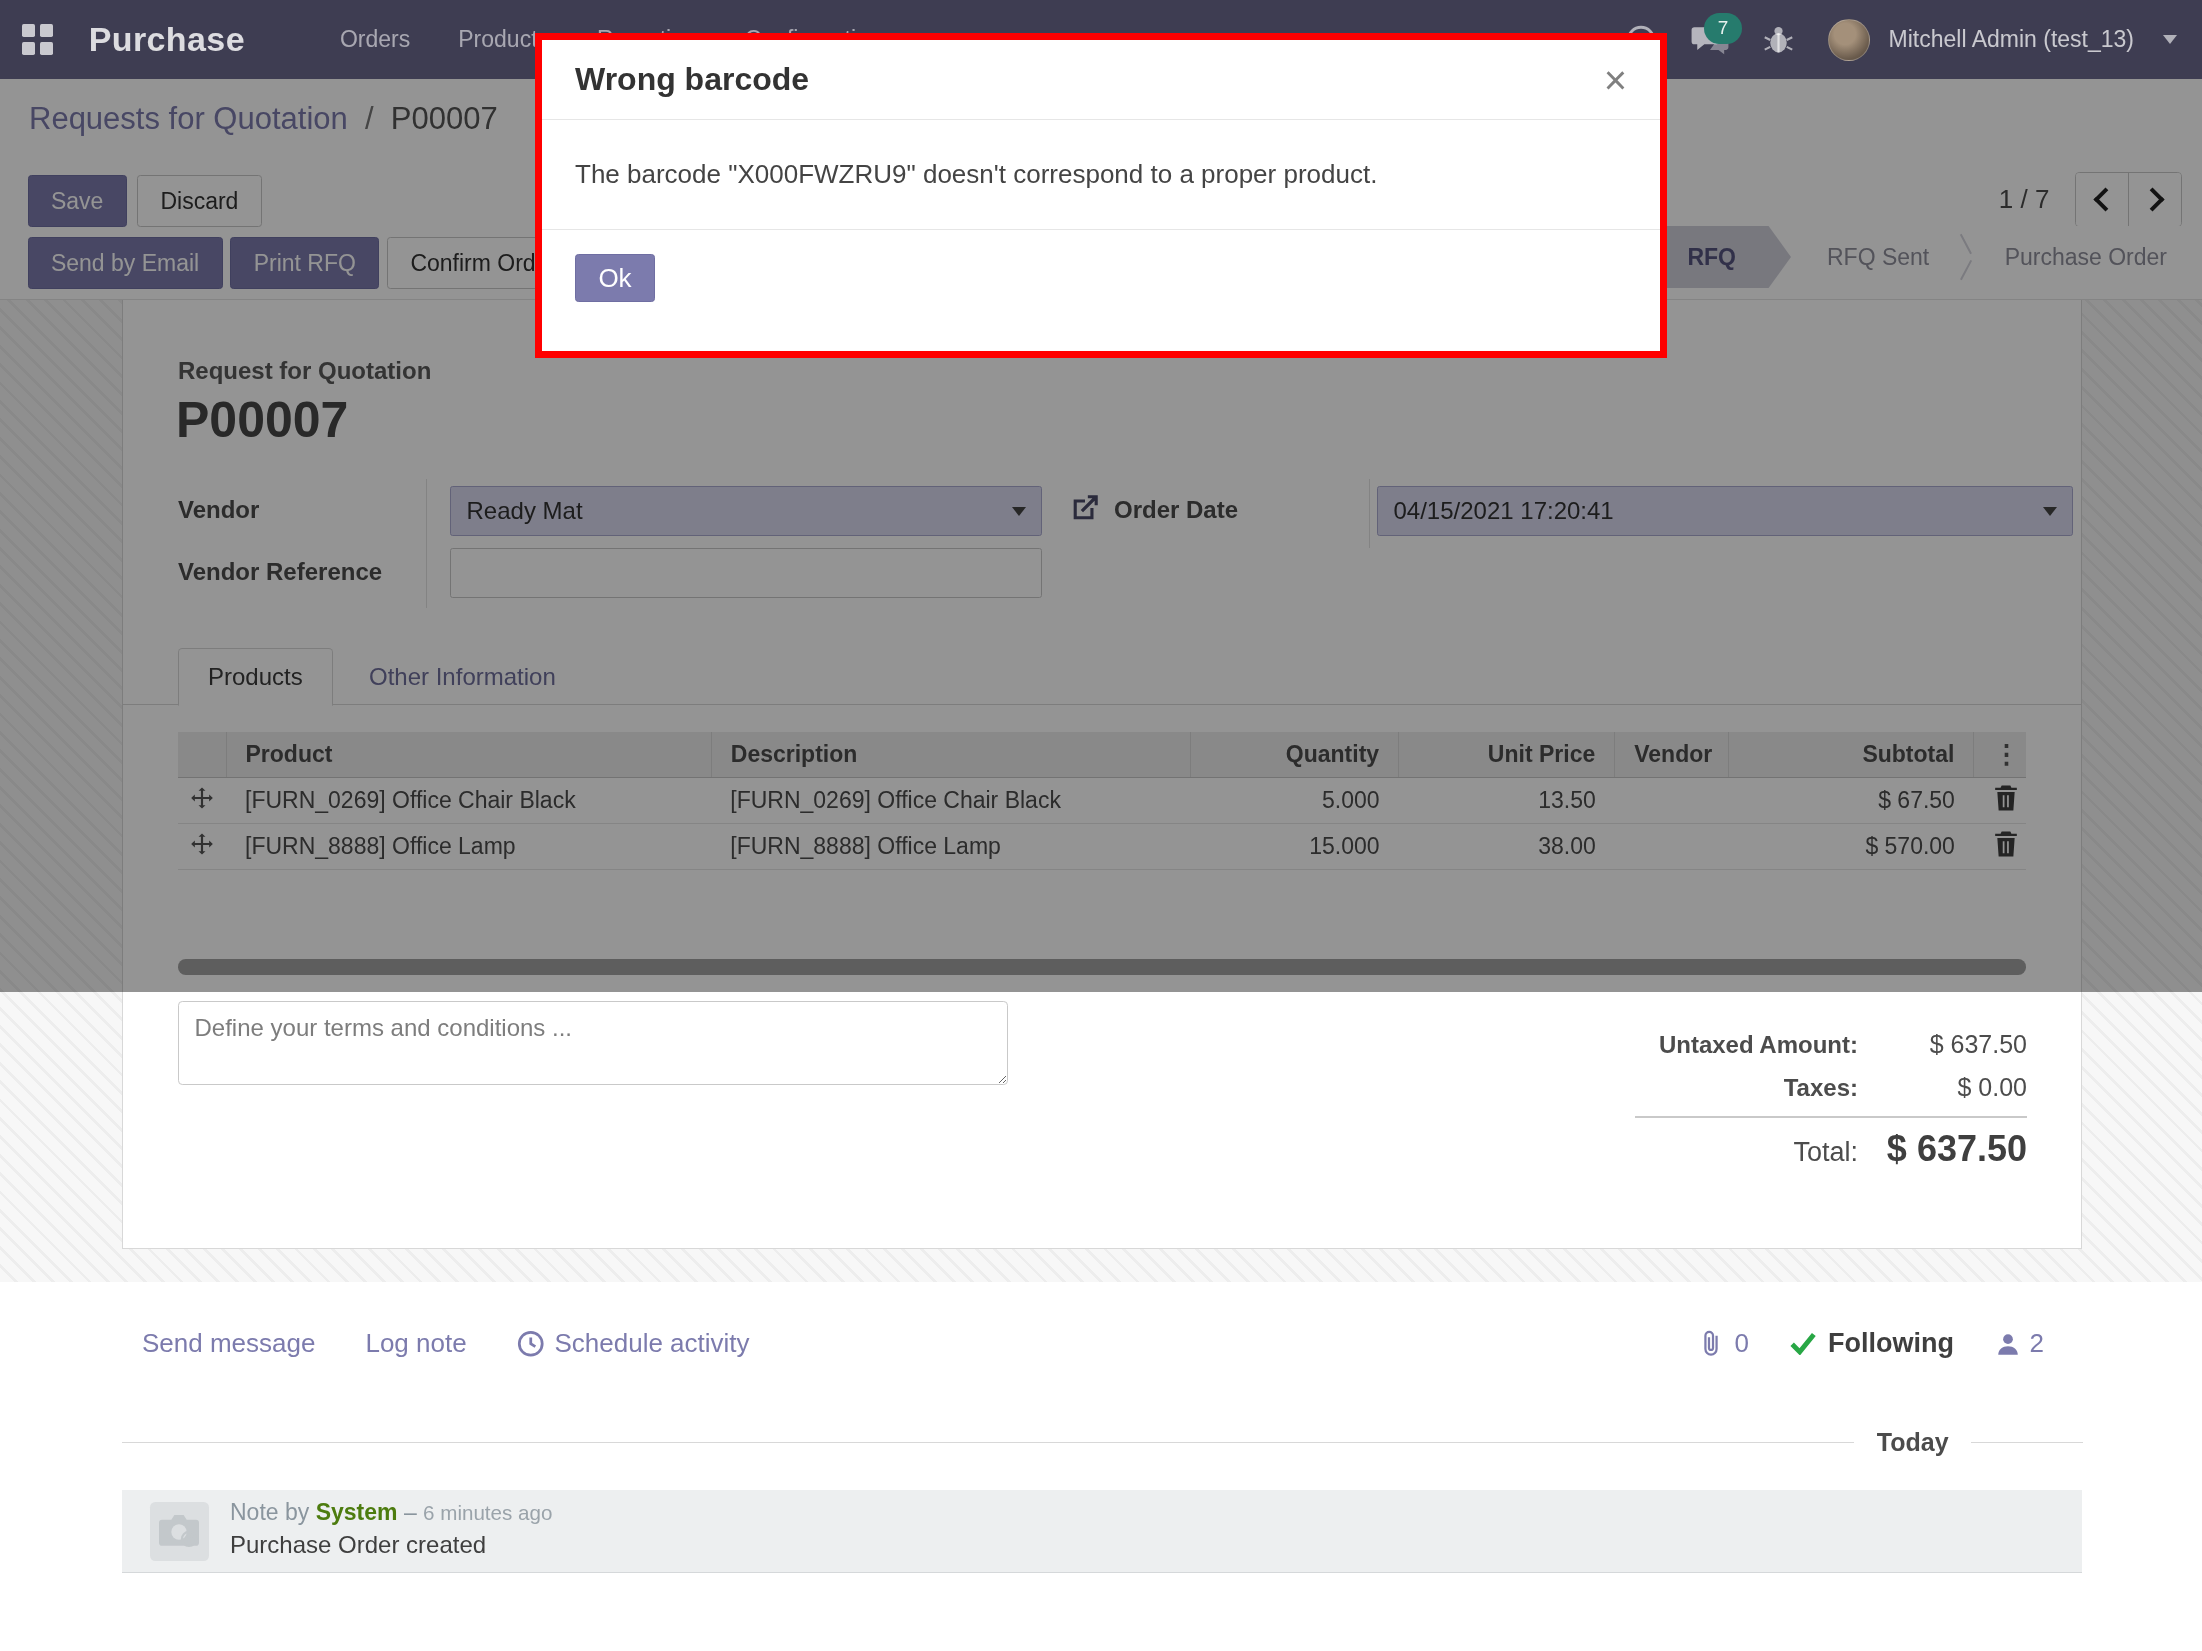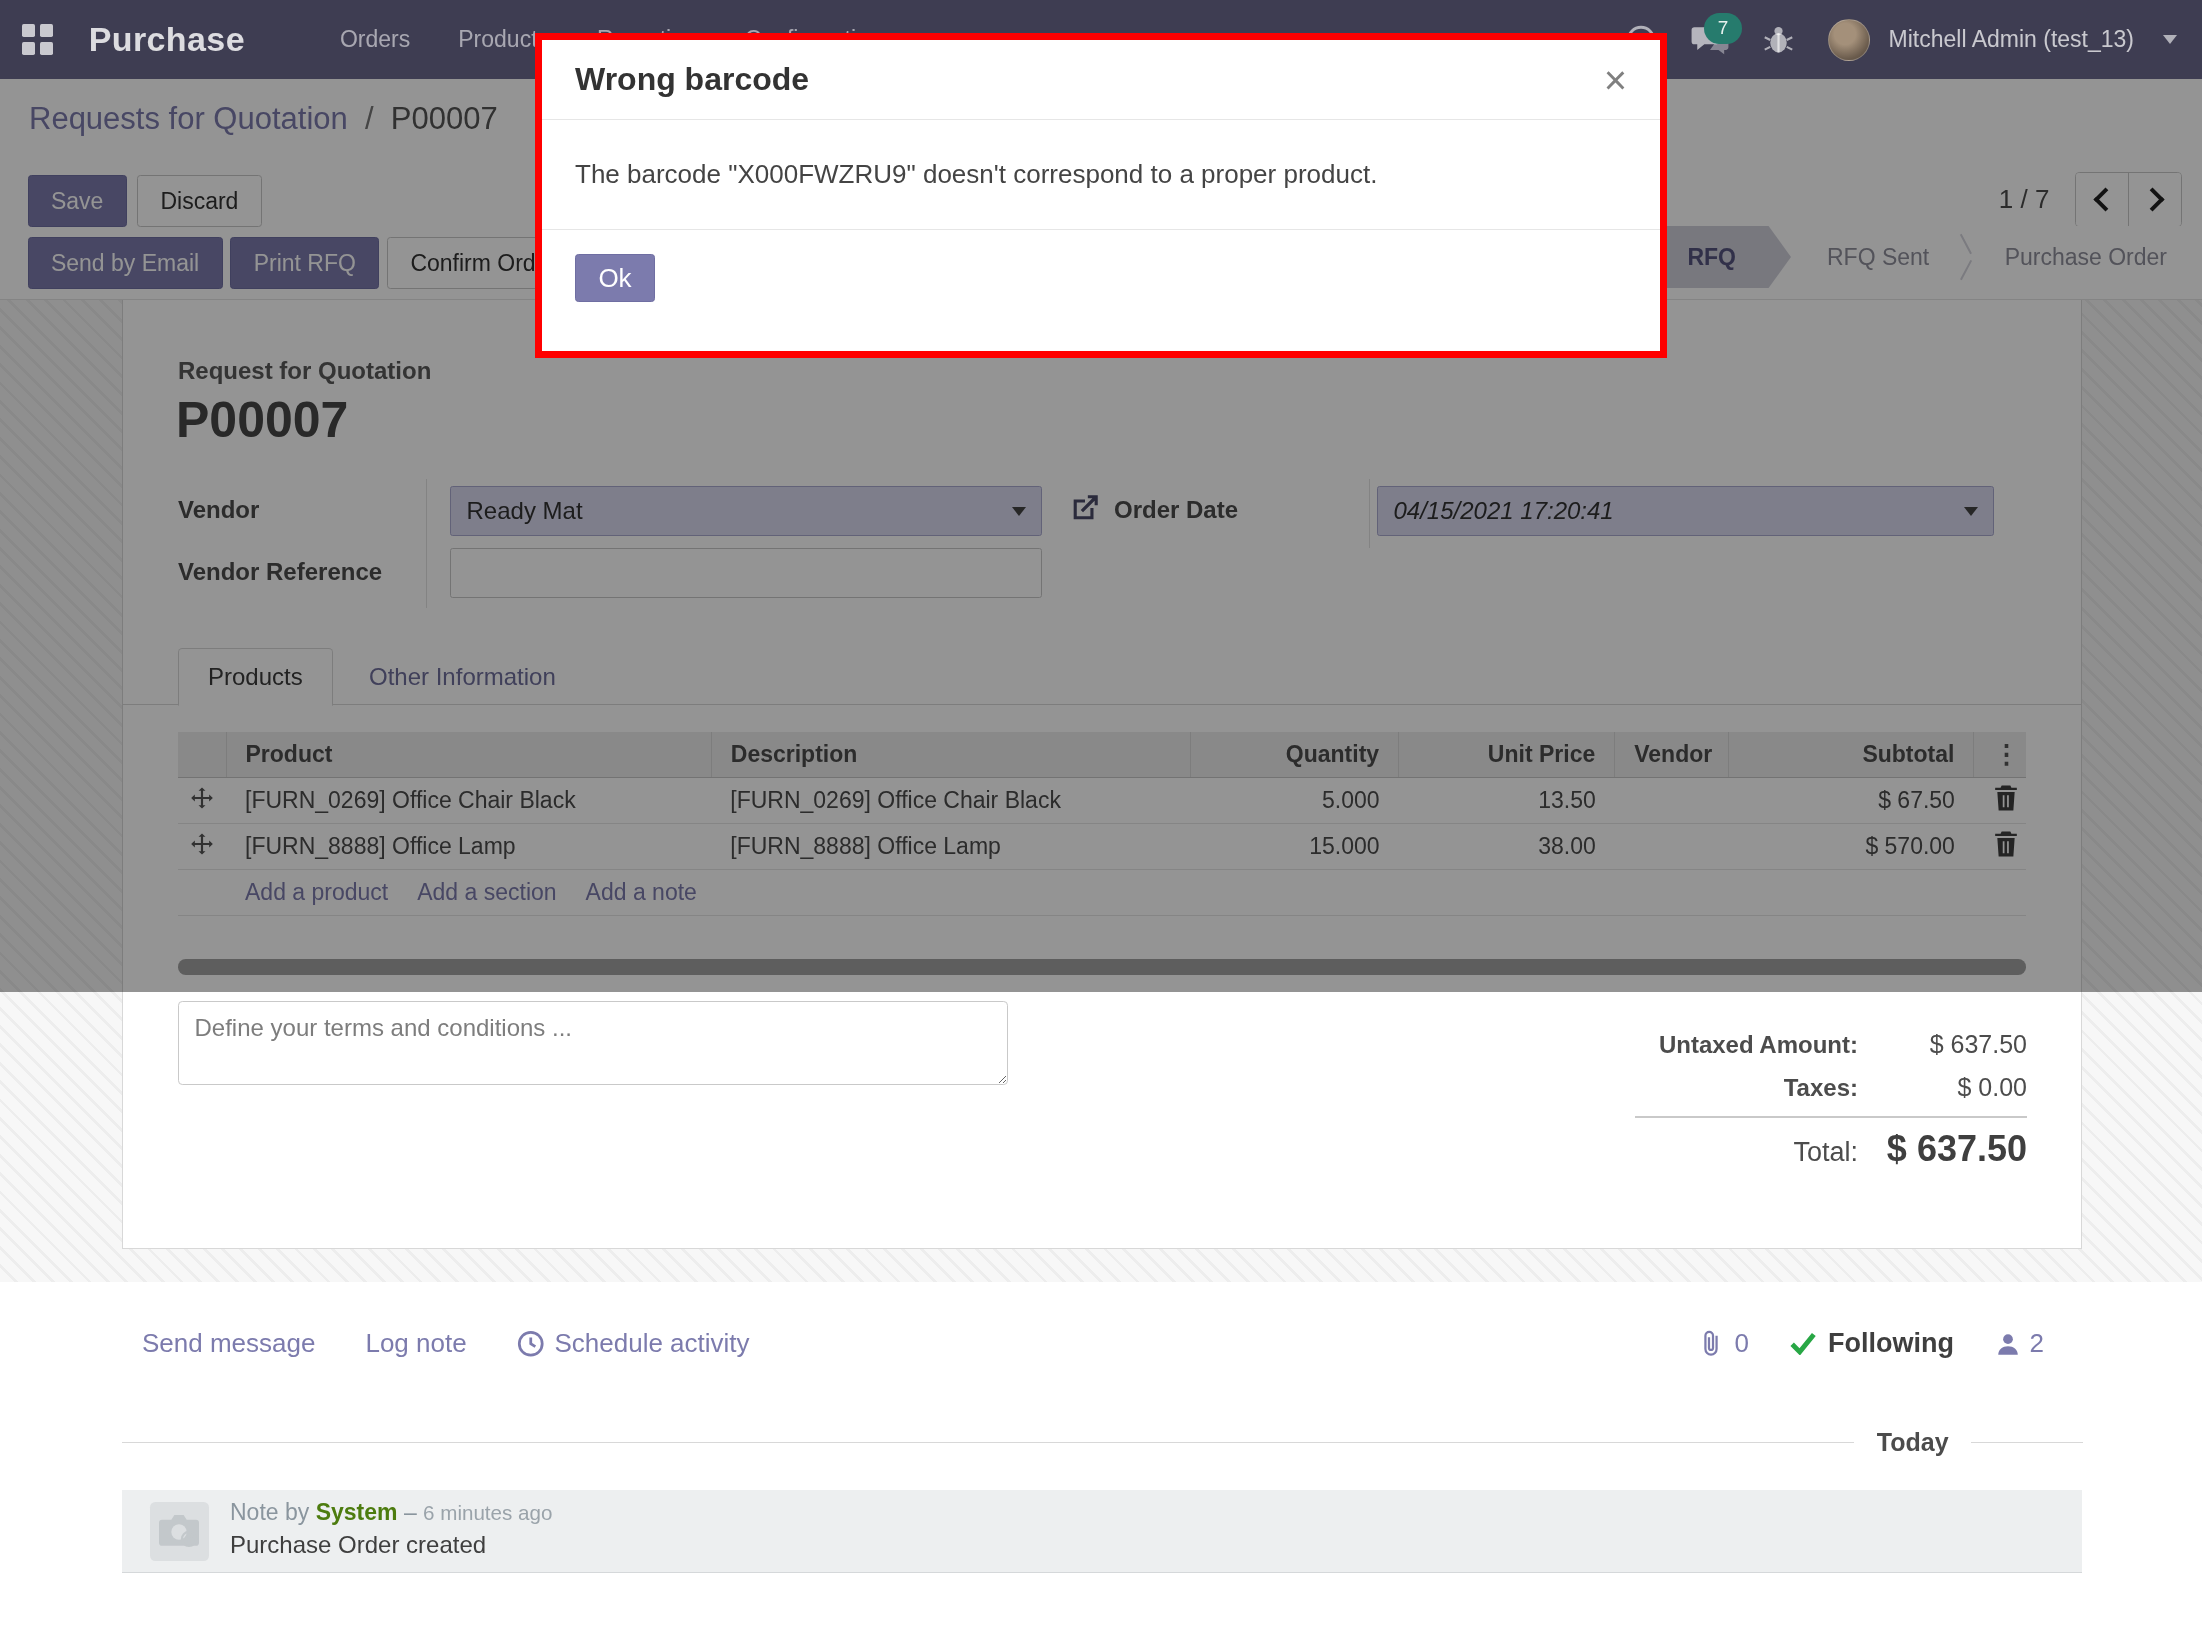--- a/index.html
+++ b/index.html
@@ -220,21 +220,21 @@
       <div class="f-label" style="left:55px;top:258px;">Vendor Reference</div>
       <div class="field empty" style="left:327px;top:248px;width:592px;">
         <span></span>
       </div>
 
       <svg class="ext-icon" style="left:945px;top:191px;" viewBox="0 0 24 24">
           <path d="M4 6h8v2.2H6.2v9.6h9.6V12H18v8H4V6zm10-3h7v7h-2.2V6.8l-8.2 8.2-1.6-1.6 8.2-8.2H14V3z" fill="#4a4a68"></path>
         </svg>
       <div class="f-label" style="left:991px;top:196px;">Order Date</div>
       <div class="vline" style="left:1246px;top:179px;height:69px;"></div>
-      <div class="field filled" style="left:1254px;top:186px;width:617px;font-style:italic;">
+      <div class="field filled" style="left:1254px;top:186px;width:696px;">
         <span>04/15/2021 17:20:41</span>
         <span class="tri"></span>
       </div>
 
       <div class="tab-strip-border"></div>
       <div class="tab-active">Products</div>
       <div class="tab-plain">Other Information</div>
 
       <table class="ptable">
         <colgroup>
@@ -289,30 +289,20 @@
             <td class="td-r">15.000</td>
             <td class="td-r">38.00</td>
             <td class="td-l"></td>
             <td class="td-r">$ 570.00</td>
             <td class="handle-cell">
               <svg class="trash" viewBox="0 0 24 26">
                   <path d="M8 2h8l1 2h5v2H2V4h5l1-2zm-4 6h16l-1.2 17H5.2L4 8zm5 3v11h1.6V11H9zm4 0v11h1.6V11H13z" fill="#3f3f3f"></path>
                 </svg>
             </td>
           </tr>
-          <tr>
-            <td class="handle-cell"></td>
-            <td colspan="7" class="td-l">
-              <div class="add-row-links">
-                <span class="add-link">Add a product</span>
-                <span class="add-link">Add a section</span>
-                <span class="add-link">Add a note</span>
-              </div>
-            </td>
-          </tr>
         </tbody>
       </table>
 
       <div class="hscroll"></div>
 
       <textarea class="terms" placeholder="Define your terms and conditions ..." style=""></textarea>
 
       <div class="tot-row" style="top:730px;">
         <span class="tot-label">Untaxed Amount:</span>
         <span class="tot-value">$ 637.50</span>

